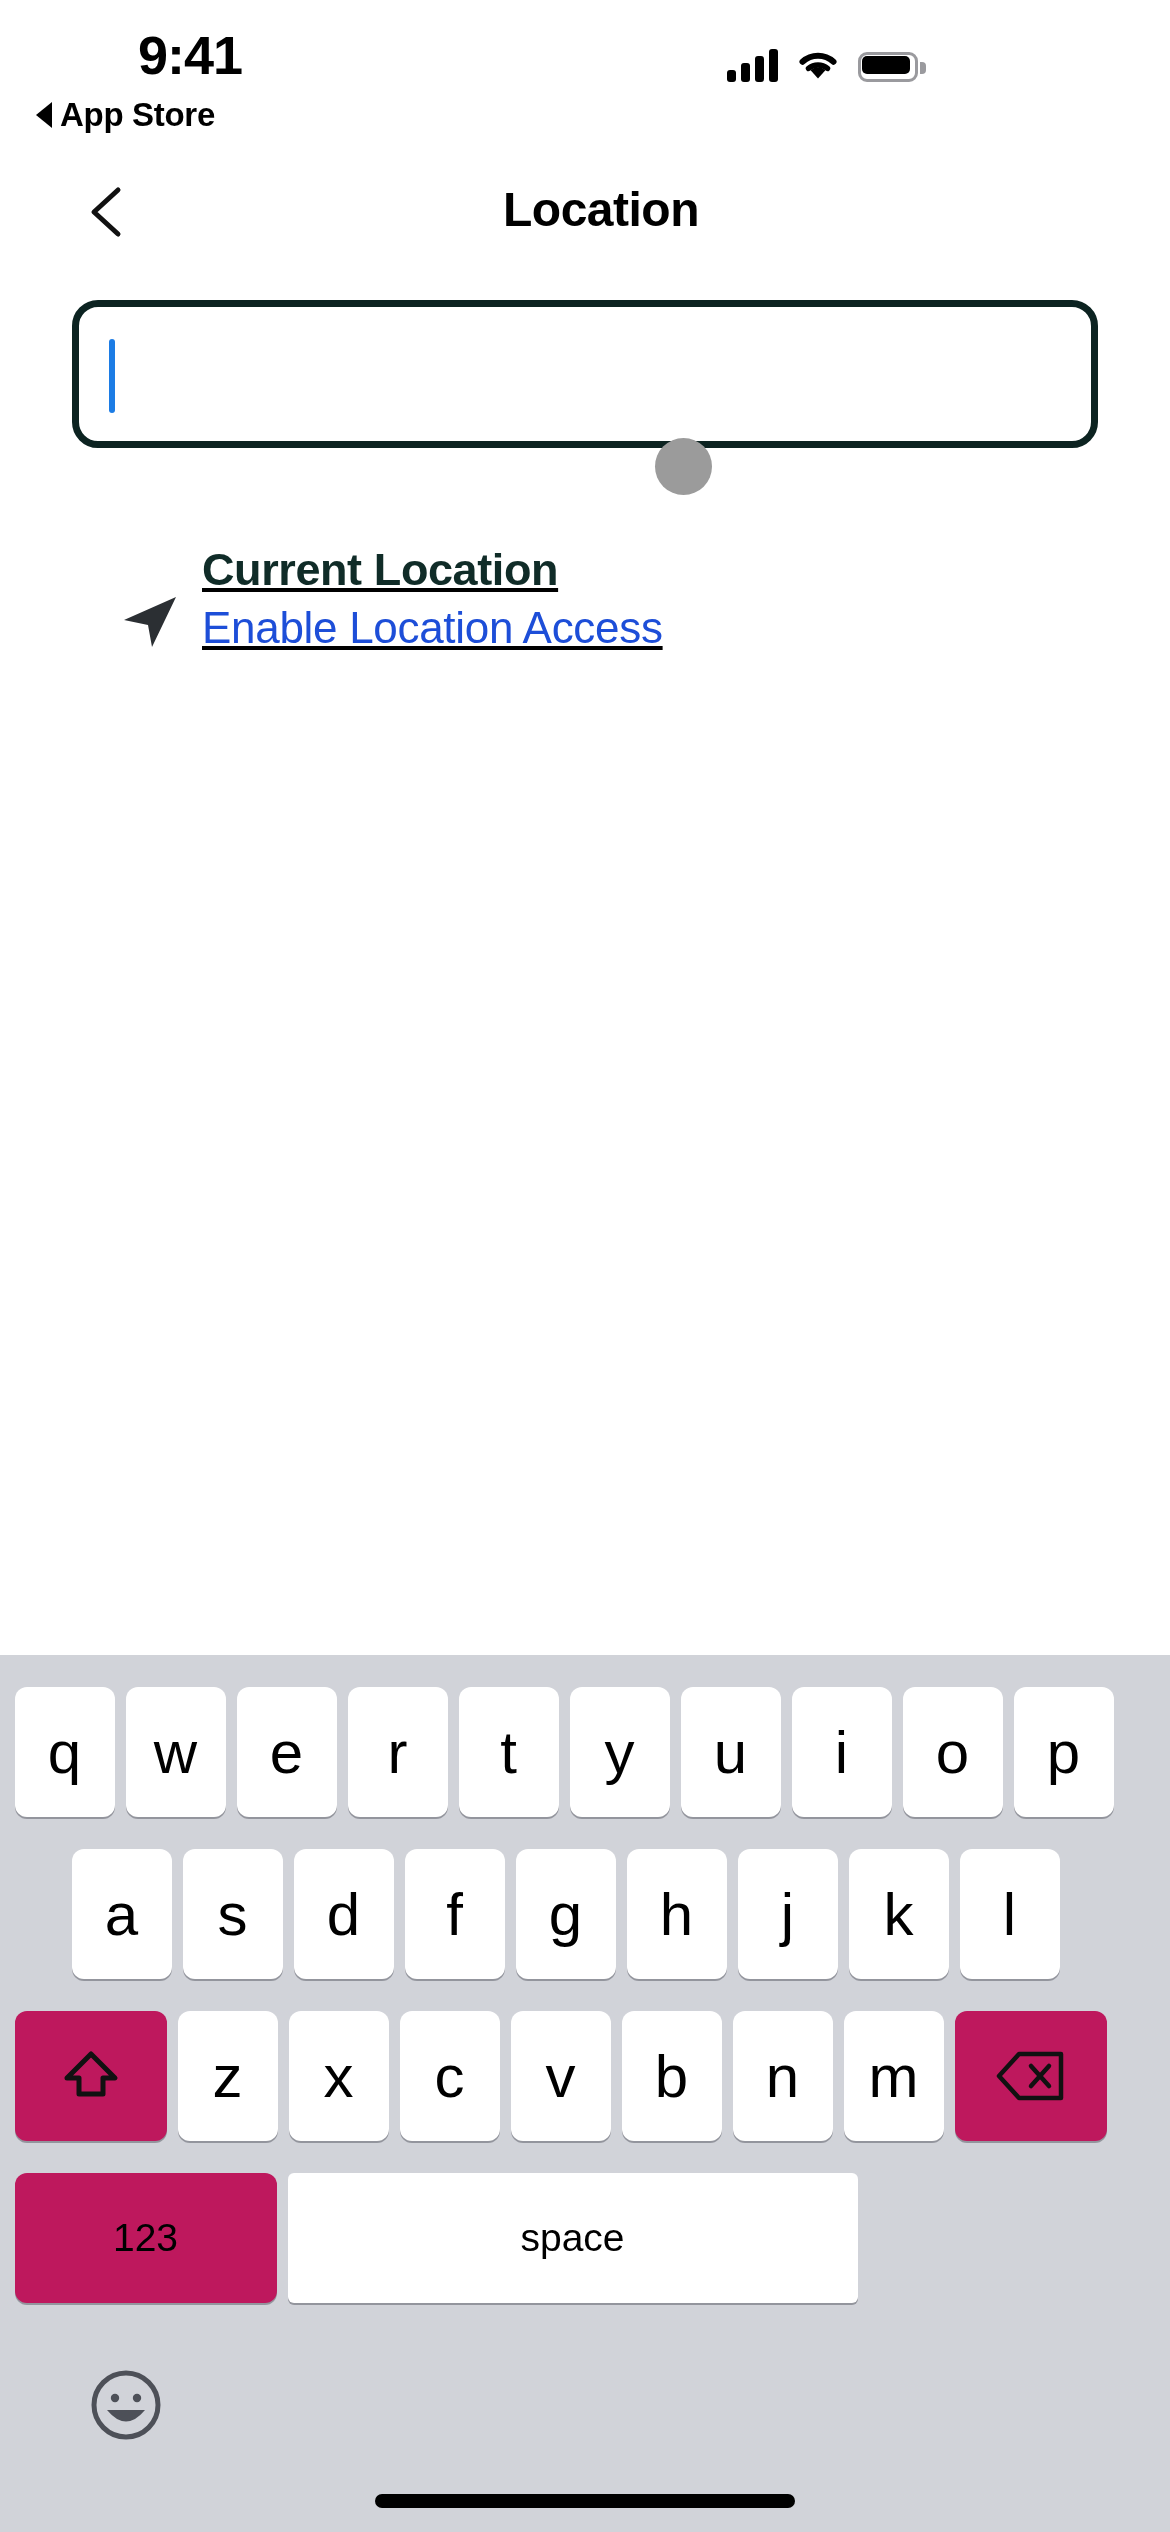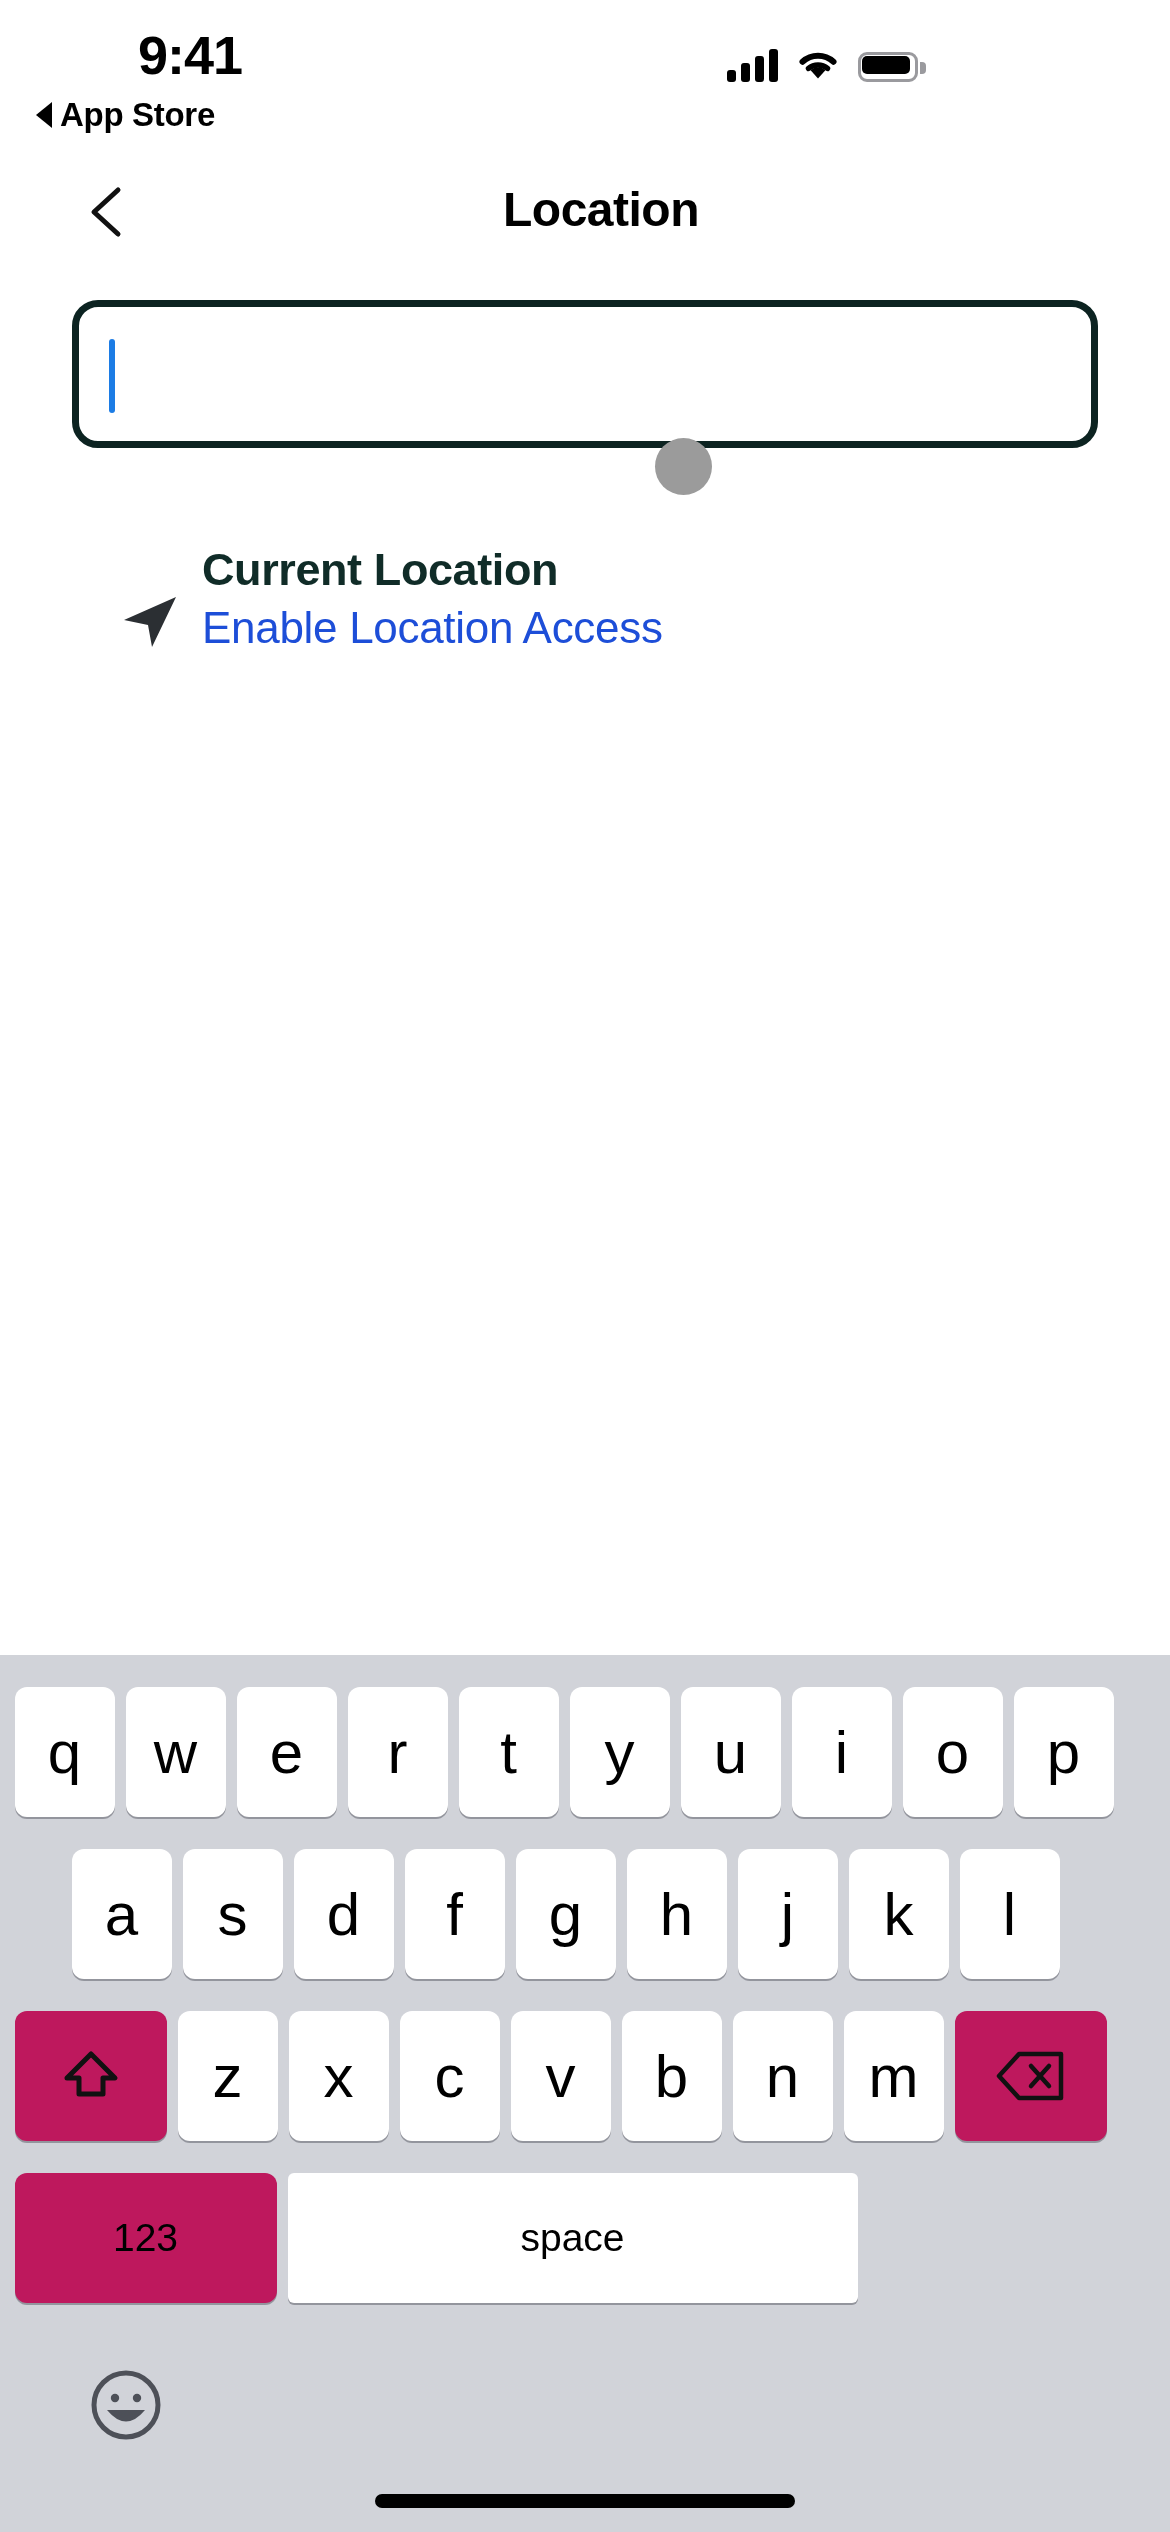--- a/index.html
+++ b/index.html
@@ -129,20 +129,21 @@
     position:absolute;
     left:0; top:545px;
     width:1170px;
   }
   .result-row {
     position:relative;
     display:flex; align-items:flex-start;
     padding-left:118px;
     min-height:120px;
     cursor:pointer;
+    text-decoration:underline;
   }
   .result-icon {
     position:absolute;
     left:118px; top:42px;
     width:64px; height:64px;
   }
   .result-text {
     margin-left:84px;
   }
   .result-title {

